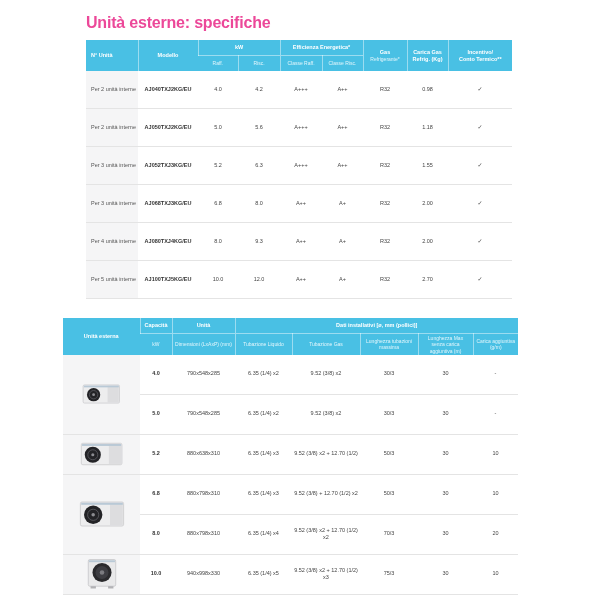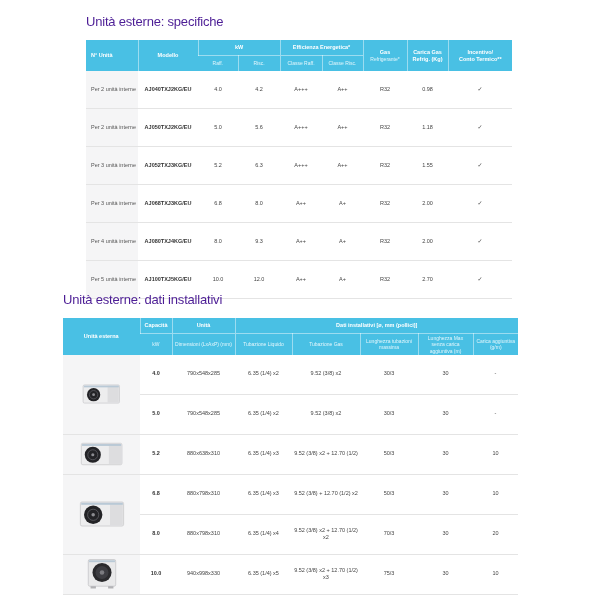--- a/index.html
+++ b/index.html
@@ -1,18 +1,18 @@
 <!DOCTYPE html>
 <html><head>
 <meta charset="utf-8">
 <style>
   html,body{margin:0;padding:0;background:#fff;}
   .page{position:relative;width:600px;height:600px;background:#ffffff;
         font-family:"Liberation Sans",sans-serif;overflow:hidden;}
-  .title{position:absolute;font-size:13px;font-weight:400;color:#4c1d95;letter-spacing:-0.2px;}
+  .title{position:absolute;font-size:16px;font-weight:700;color:#ec4899;letter-spacing:-0.2px;}
   #t1-title{left:86px;top:14px;}
   #t2-title{left:63px;top:292px;}
 
   table{border-collapse:collapse;table-layout:fixed;position:absolute;}
   #spec-table{left:86px;top:40px;width:426px;}
   #install-table{left:63px;top:318px;width:455px;}
 
   th{background:#49c0e4;color:#fff;font-weight:700;font-size:5.5px;line-height:1.25;
      padding:1px 2px;text-align:center;vertical-align:middle;
      border-left:1px solid rgba(255,255,255,.45);}
@@ -145,21 +145,20 @@
         <td>12.0</td>
         <td>A++</td>
         <td>A+</td>
         <td>R32</td>
         <td>2.70</td>
         <td class="check">✓</td>
       </tr>
     </tbody>
   </table>
 
-  <div id="t2-title" class="title">Unità esterne: dati installativi</div>
 
   <table id="install-table">
     <colgroup>
       <col style="width:77px">
         <col style="width:32px">
         <col style="width:63px">
         <col style="width:57px">
       <col style="width:68px">
         <col style="width:58px">
         <col style="width:55px">

